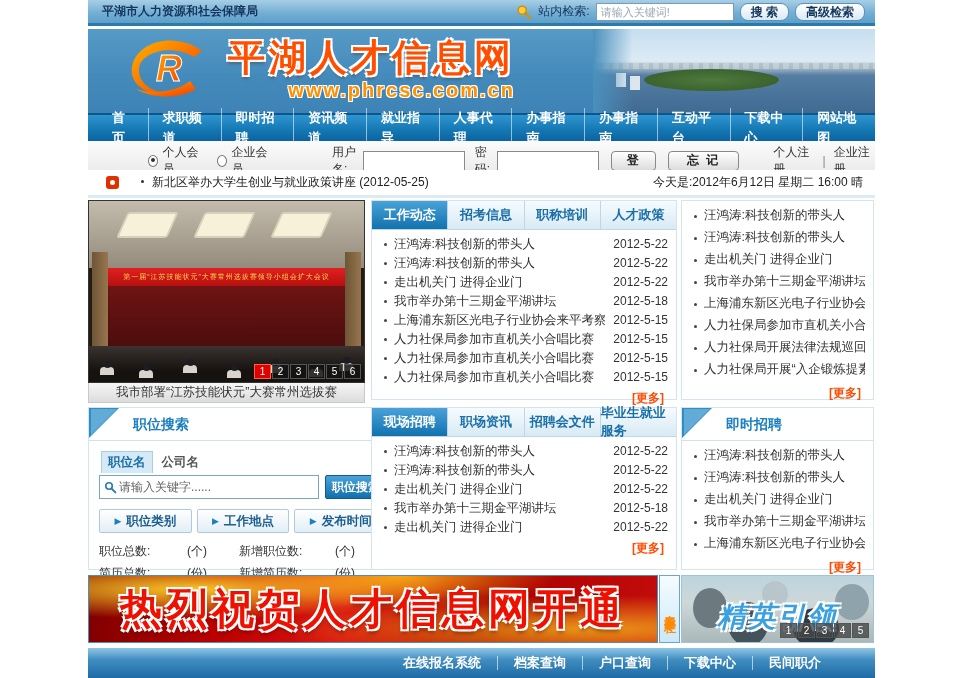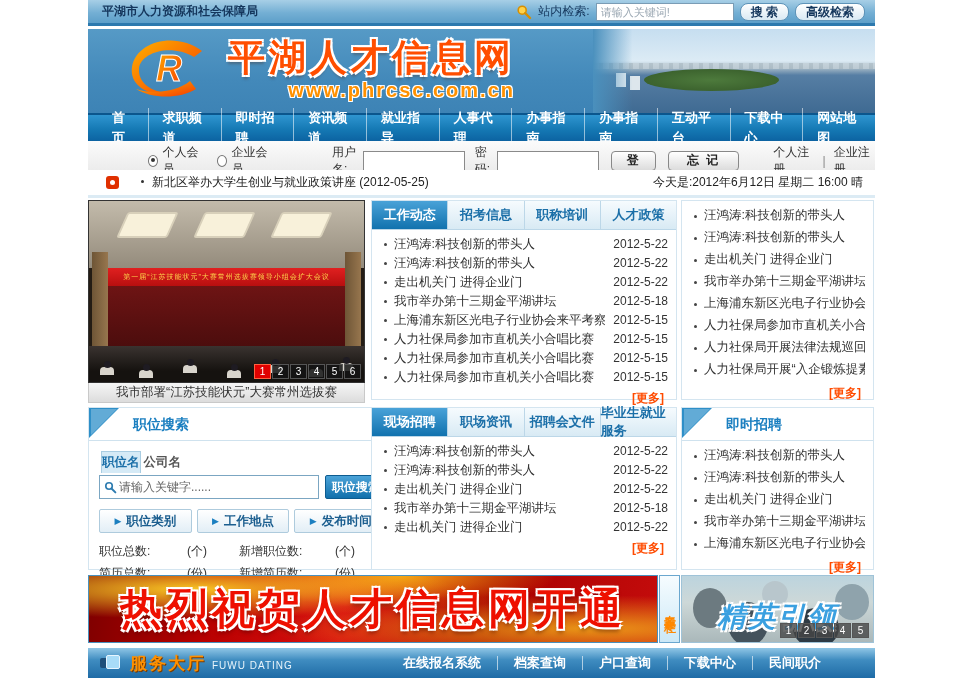--- a/index.html
+++ b/index.html
@@ -153,21 +153,21 @@
   .mid1{left:283px;top:200px;width:306px;height:200px;}
   .right1{left:593px;top:200px;width:193px;height:200px;}
   .job{left:0;top:407px;width:310px;height:163px;}
   .mid2{left:283px;top:407px;width:306px;height:163px;}
   .right2{left:593px;top:407px;width:193px;height:163px;}
   .right1 .newslist li,.right2 .newslist li{height:22px;}
 
   
   .job .inner{padding:6px 10px 0 10px;font-size:12px;color:#333;}
   .job-tabs{display:flex;gap:2px;margin:4px 0 0 2px;}
-  .job-tab{padding:2px 0;font-size:12.5px;font-weight:bold;color:#555;cursor:pointer;border:1px solid transparent;border-bottom:none;}
+  .job-tab{padding:2px 6px;font-size:12.5px;font-weight:bold;color:#555;cursor:pointer;border:1px solid transparent;border-bottom:none;}
   .job-tab.active{background:#d5eaf6;color:#1b6fa8;border-color:#a9cde2;}
   .job-search-row{display:flex;margin-top:2px;gap:6px;}
   .kw-box{flex:1;height:22px;border:1px solid #7ba6c2;background:#fff;display:flex;align-items:center;padding:0 4px;}
   .kw-box input{border:none;outline:none;flex:1;font-size:12px;color:#444;background:transparent;}
   .kw-box input::placeholder{color:#666;}
   .job-search-btn{
     width:62px;height:24px;font-size:12px;font-weight:bold;color:#fff;cursor:pointer;
     background:linear-gradient(180deg,#4ba3d8,#1170ac);border:1px solid #0d5c90;border-radius:2px;
   }
   .filters{display:flex;gap:5px;margin-top:10px;}
@@ -560,28 +560,20 @@
 
     <span class="cnum">1</span>
         <span class="cnum">2</span>
         <span class="cnum">3</span>
         <span class="cnum">4</span>
         <span class="cnum">5</span>
       </div>
   </div>
 
   <div class="footer">
-    <div class="f-left">
-      <span class="f-icon">
-          <span class="sq1"></span>
-          <span class="sq2"></span>
-        </span>
-      <span class="f-title">服务大厅</span>
-      <span class="f-sub">FUWU DATING</span>
-    </div>
     <ul class="f-links">
 
     <li>在线报名系统</li>
         <li>档案查询</li>
         <li>户口查询</li>
         <li>下载中心</li>
         <li>民间职介</li>
       </ul>
   </div>
 

